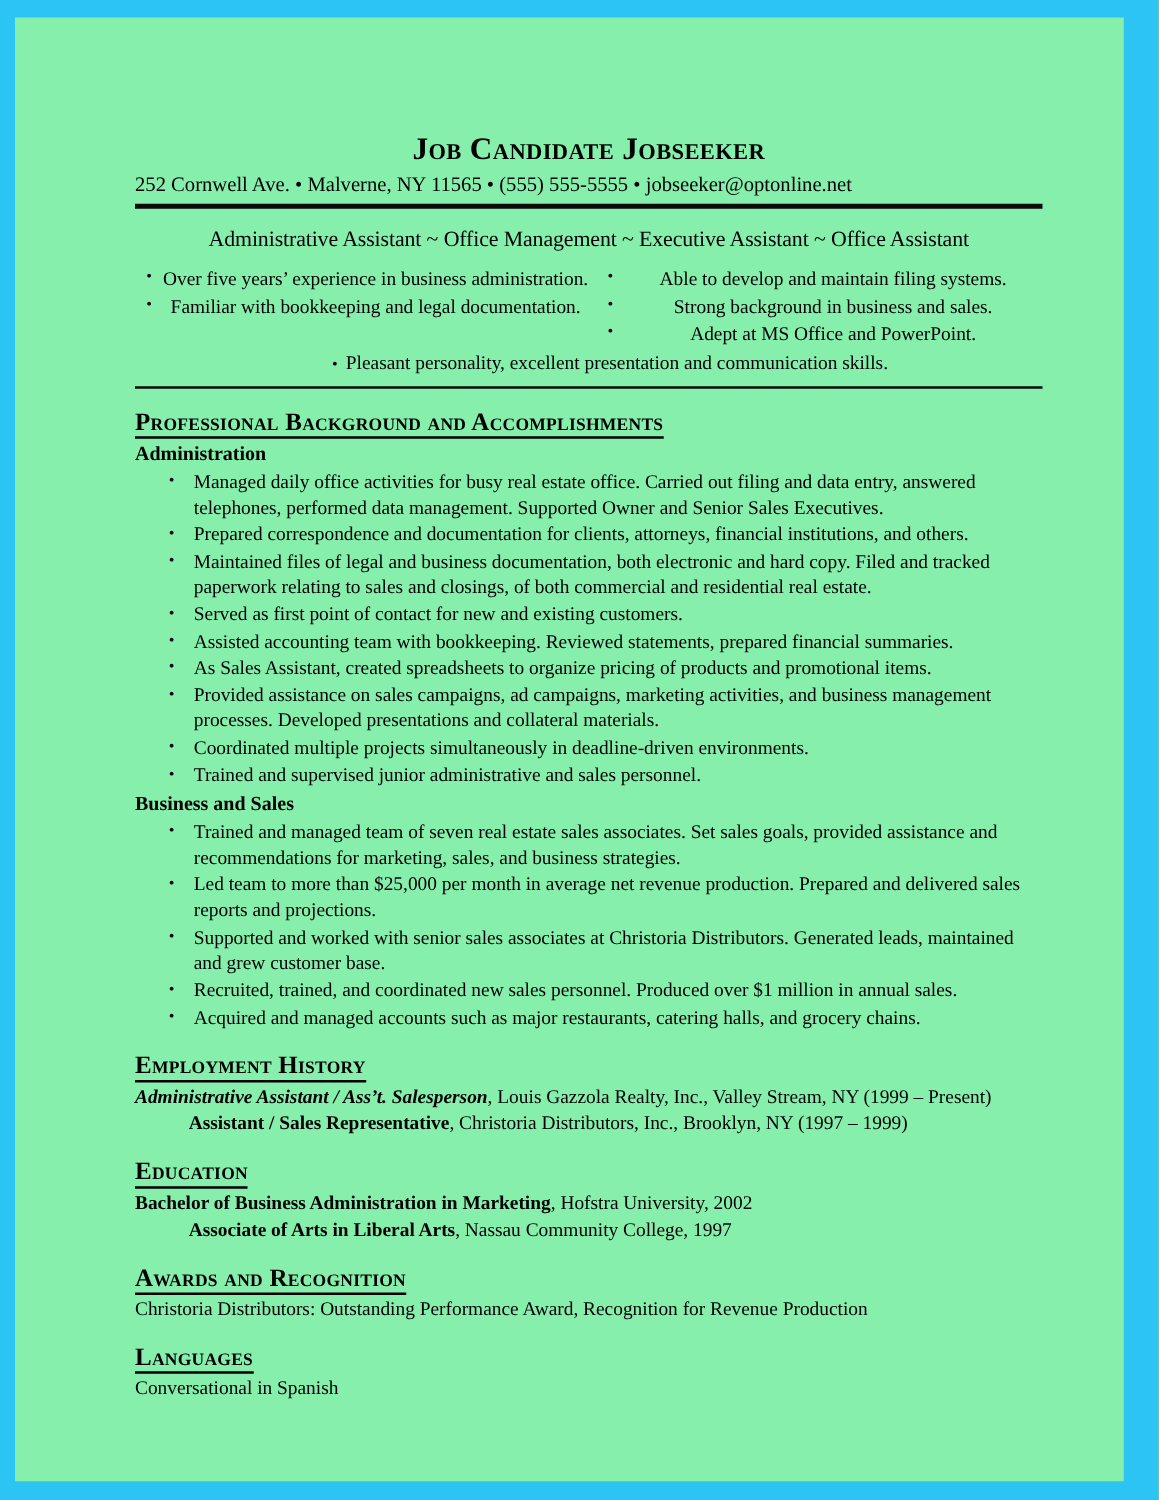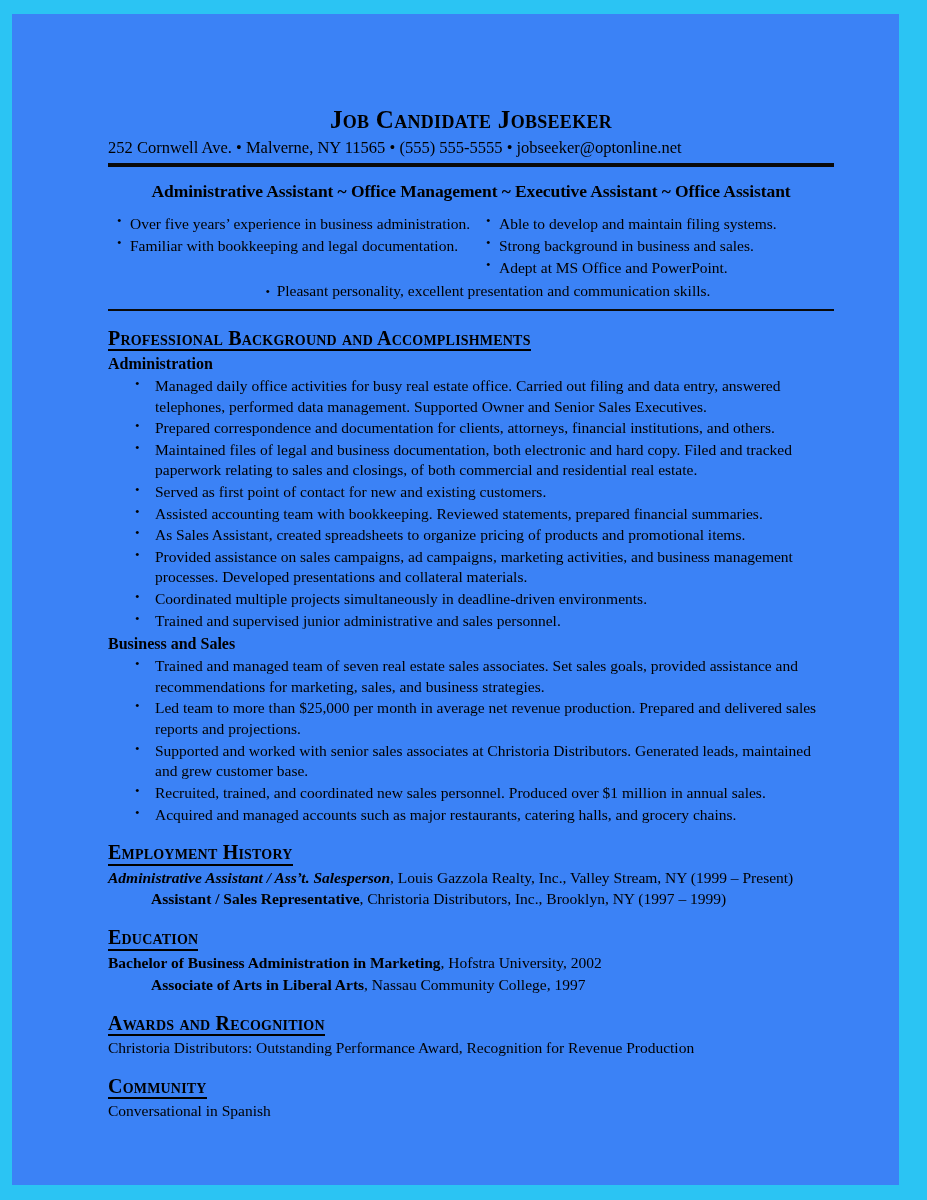--- a/index.html
+++ b/index.html
@@ -12,21 +12,21 @@
     background: #2BC4F3;
     font-family: "Liberation Serif", "DejaVu Serif", serif;
     overflow: hidden;
   }
   .page {
     position: absolute;
     left: 12px;
     top: 14px;
     width: 887px;
     height: 1171px;
-    background: #3b82f6;
+    background: #86efac;
     box-sizing: border-box;
   }
   .content {
     position: absolute;
     left: 96px;
     top: 92px;
     width: 726px;
   }
 
   
@@ -50,21 +50,21 @@
     margin-top: 5px;
   }
   .rule-thin {
     border-top: 2px solid #0a0a0a;
     margin-top: 7px;
   }
 
   
   .headline {
     text-align: center;
-    font-weight: bold;
+    font-weight: normal;
     font-size: 17.5px;
     color: #000;
     margin-top: 14px;
     letter-spacing: -0.1px;
   }
   .summary {
     display: flex;
     margin-top: 11px;
   }
   .summary-col {
@@ -72,20 +72,21 @@
     box-sizing: border-box;
   }
   .summary-col.left { padding-left: 8px; }
   .summary-col.right { padding-left: 14px; }
   .sum-item {
     font-size: 15.5px;
     color: #000;
     line-height: 1.42;
     position: relative;
     padding-left: 14px;
+    text-align: center;
   }
   .sum-item::before {
     content: "\2022";
     position: absolute;
     left: 1px;
     top: -1px;
     font-size: 13px;
   }
   .sum-center {
     text-align: center;
@@ -226,18 +227,18 @@
       <div class="line tight"><b>Associate of Arts in Liberal Arts</b><span>, Nassau Community College, 1997</span></div>
     </div>
 
 
     <div class="section">
       <div class="sec-head">Awards and Recognition</div>
       <div class="line">Christoria Distributors:  Outstanding Performance Award, Recognition for Revenue Production</div>
     </div>
 
     <div class="section">
-      <div class="sec-head">Community</div>
+      <div class="sec-head">Languages</div>
       <div class="line">Conversational in Spanish</div>
     </div>
 
   </div>
 </div>
 
 </body></html>

